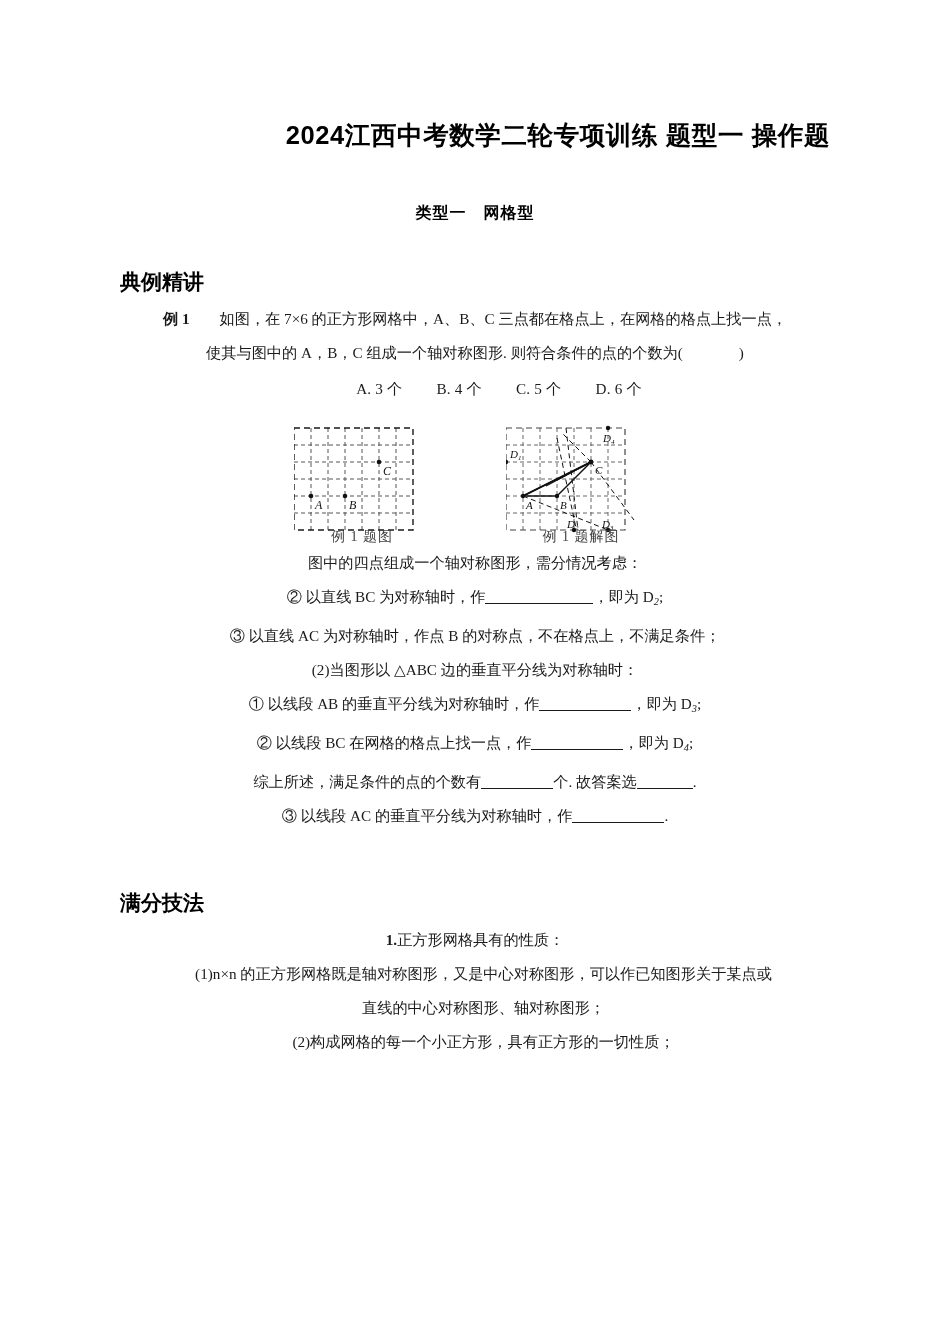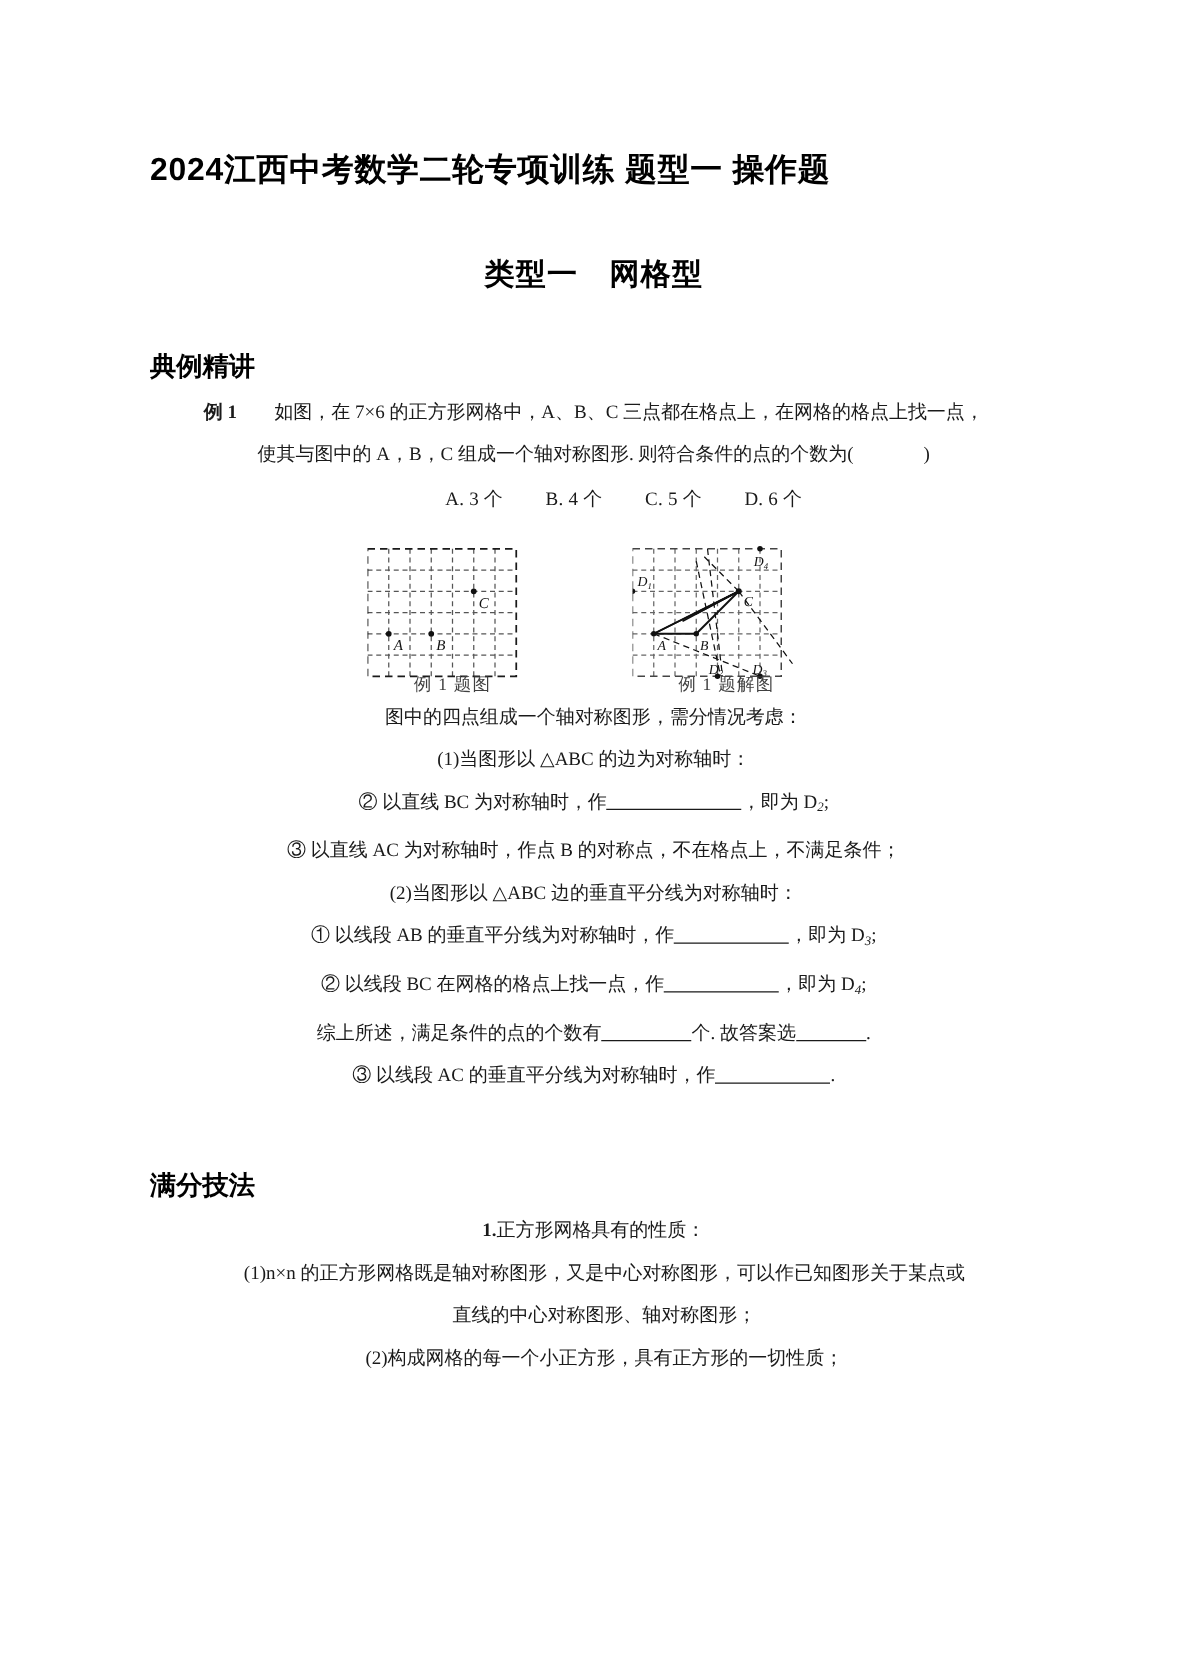--- a/index.html
+++ b/index.html
@@ -21,35 +21,35 @@
     width: 950px;
     height: 1344px;
     box-sizing: border-box;
     padding: 0 120px;
   }
 
   
   .doc-title {
     margin: 0;
     padding-top: 118px;
-    text-align: left;
+    text-align: right;
     font-family: "Liberation Sans", "DejaVu Sans", sans-serif;
     font-weight: bold;
     font-size: 25.5px;
     letter-spacing: 0.6px;
     color: #000;
     white-space: nowrap;
   }
   .type-title {
     margin: 0;
     padding-top: 50px;
     text-align: center;
     font-family: "Liberation Sans", "DejaVu Sans", sans-serif;
     font-weight: bold;
-    font-size: 24px;
+    font-size: 16px;
     letter-spacing: 1px;
     color: #000;
   }
   .section-head {
     margin: 0;
     padding-top: 44px;
     padding-bottom: 6px;
     text-align: left;
     font-family: "Liberation Sans", "DejaVu Sans", sans-serif;
     font-weight: bold;
@@ -221,21 +221,20 @@
           <text x="97" y="22">D<tspan font-size="7" dy="2">4</tspan></text>
         </g>
       </svg>
       <div class="figcap">例 1 题解图</div>
     </div>
 
   </div>
 
   <p class="para">图中的四点组成一个轴对称图形，需分情况考虑：</p>
 
-  <p class="para">(1)当图形以 △ABC 的边为对称轴时：</p>
 
   <p class="para">
     <span>② 以直线 BC 为对称轴时，作</span><span class="blank b-lg"></span><span>，即为 D</span><span class="sub em">2</span><span>;</span>
   </p>
   <p class="para">③ 以直线 AC 为对称轴时，作点 B 的对称点，不在格点上，不满足条件；</p>
 
   <p class="para">(2)当图形以 △ABC 边的垂直平分线为对称轴时：</p>
 
   <p class="para">
     <span>① 以线段 AB 的垂直平分线为对称轴时，作</span><span class="blank b-md"></span><span>，即为 D</span><span class="sub em">3</span><span>;</span>

